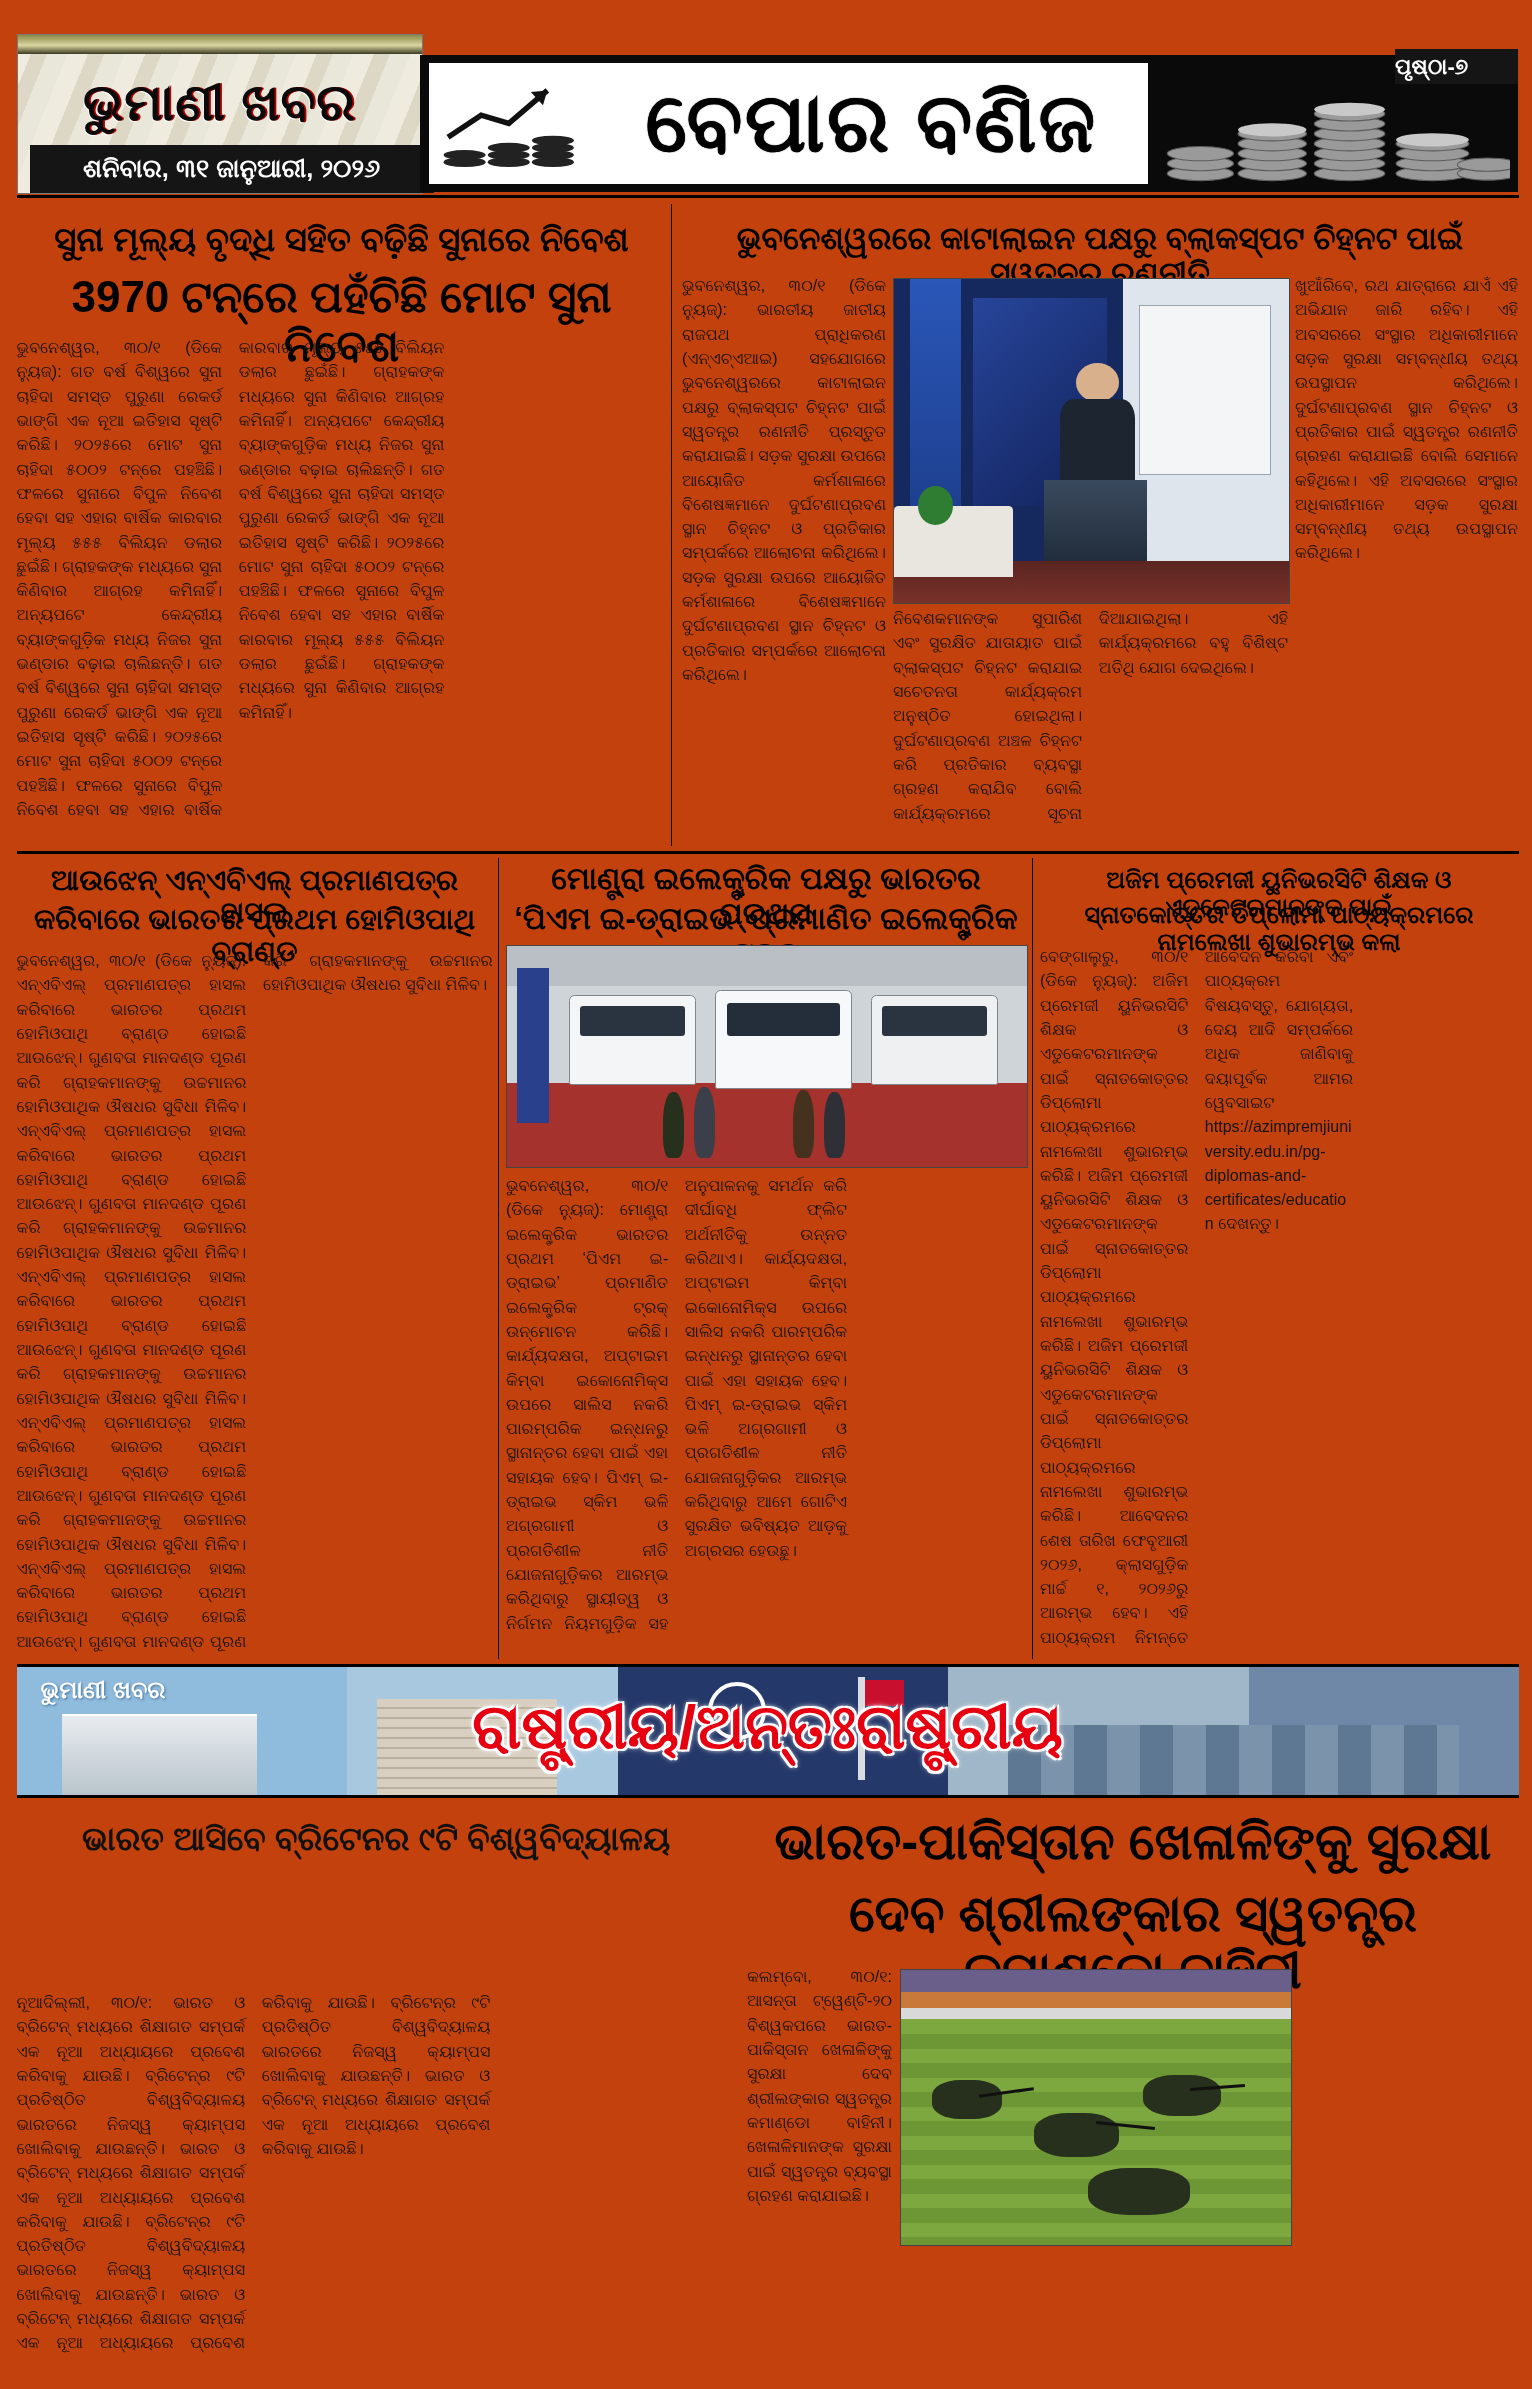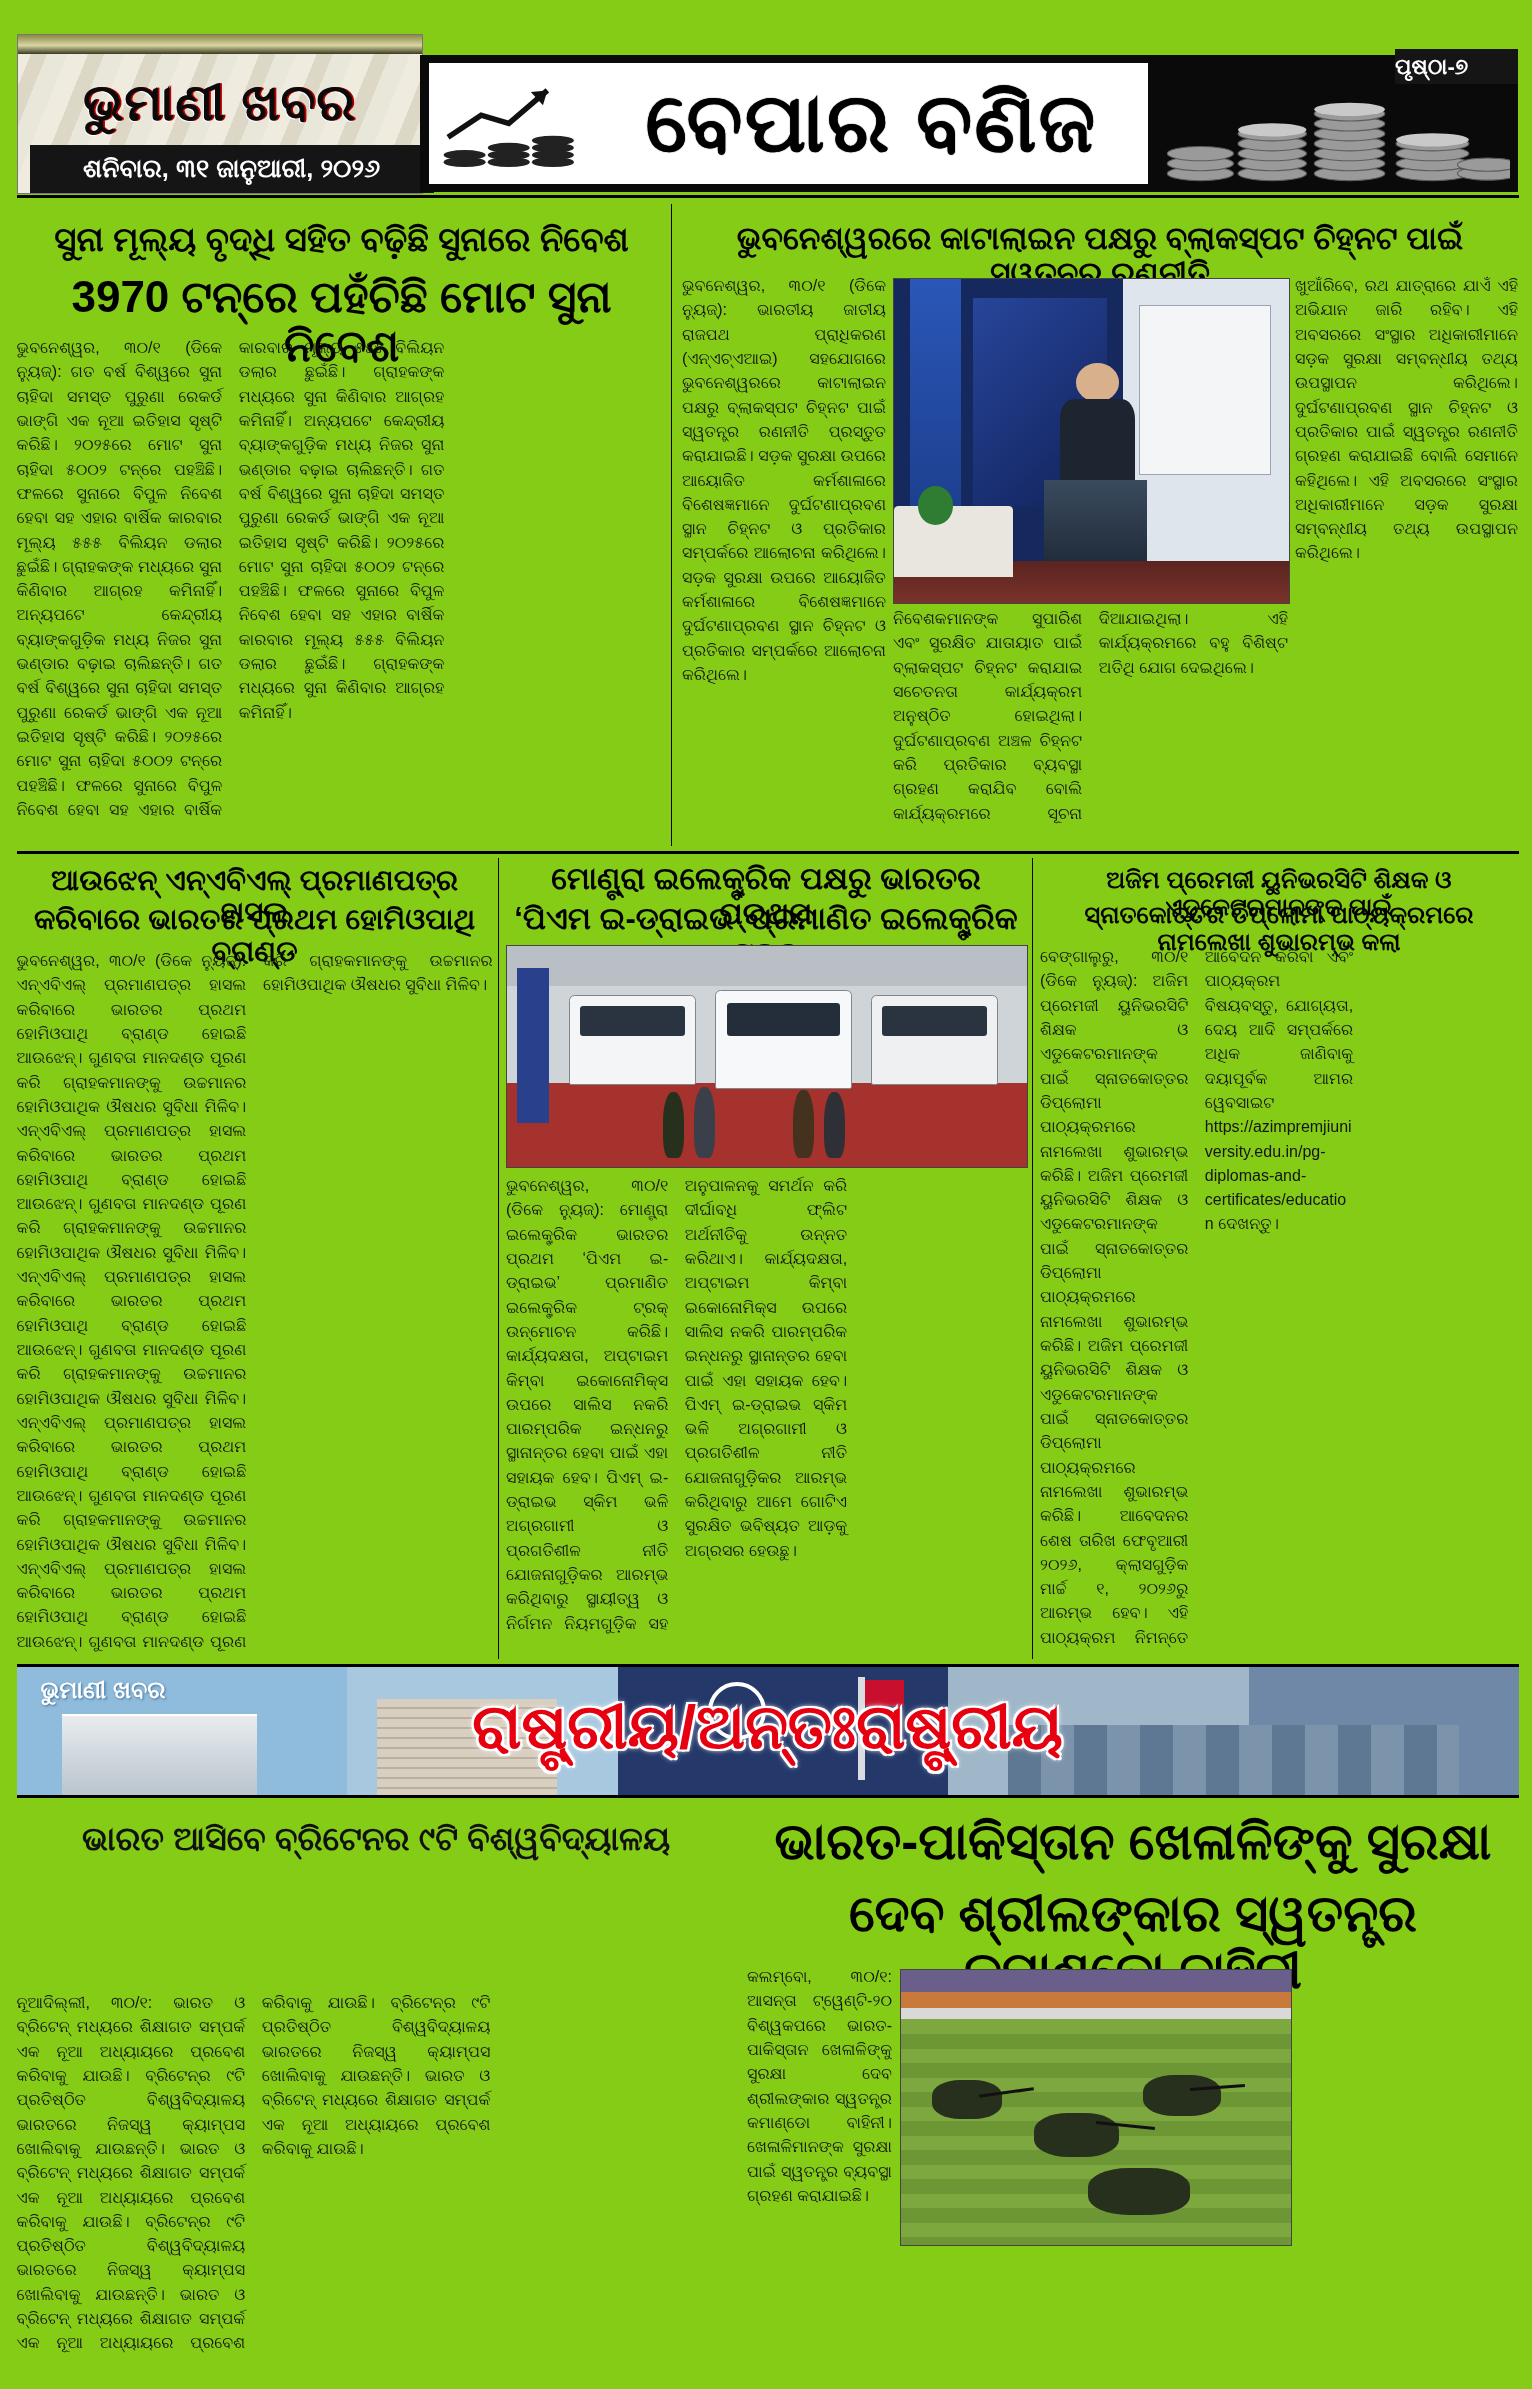--- a/index.html
+++ b/index.html
@@ -1,16 +1,16 @@
 <!DOCTYPE html>
 <html style="font-size:8.8px"><head>
 <meta charset="utf-8">
 <style>
   html,body{margin:0;padding:0;background:#e8e8e8;}
-  .page{position:relative;width:1533px;height:2389px;background:#84cc16;
+  .page{position:relative;width:1533px;height:2389px;background:#c2410c;
         font-family:"Liberation Sans",sans-serif;color:#111;overflow:hidden;}
   .abs{position:absolute;}
   .body-text{font-size:16px;line-height:1.52;text-align:justify;color:#141414;
              overflow:hidden;column-fill:auto;word-break:break-word;}
   .cols2{column-count:2;column-gap:16.6px;}
   .cols3{column-count:3;column-gap:16.6px;}
   .headline{font-weight:bold;color:#000;text-align:center;line-height:1.12;}
   .hrule{background:#000;height:2.8px;}
   .vrule{background:#000;width:1.1px;}
   

